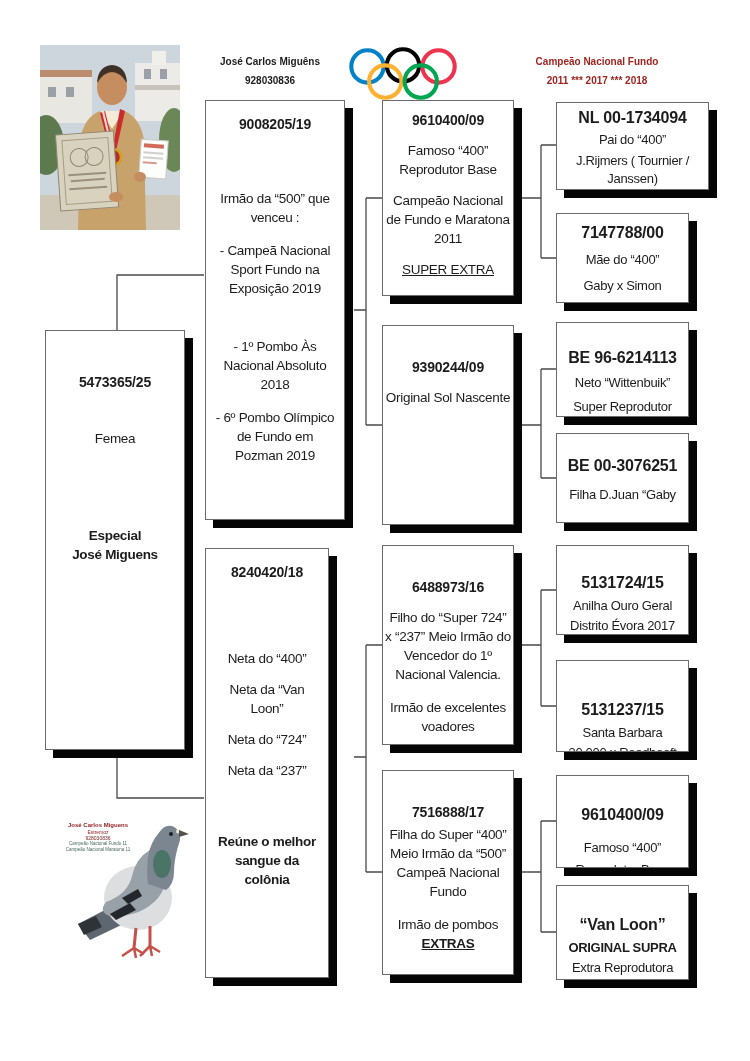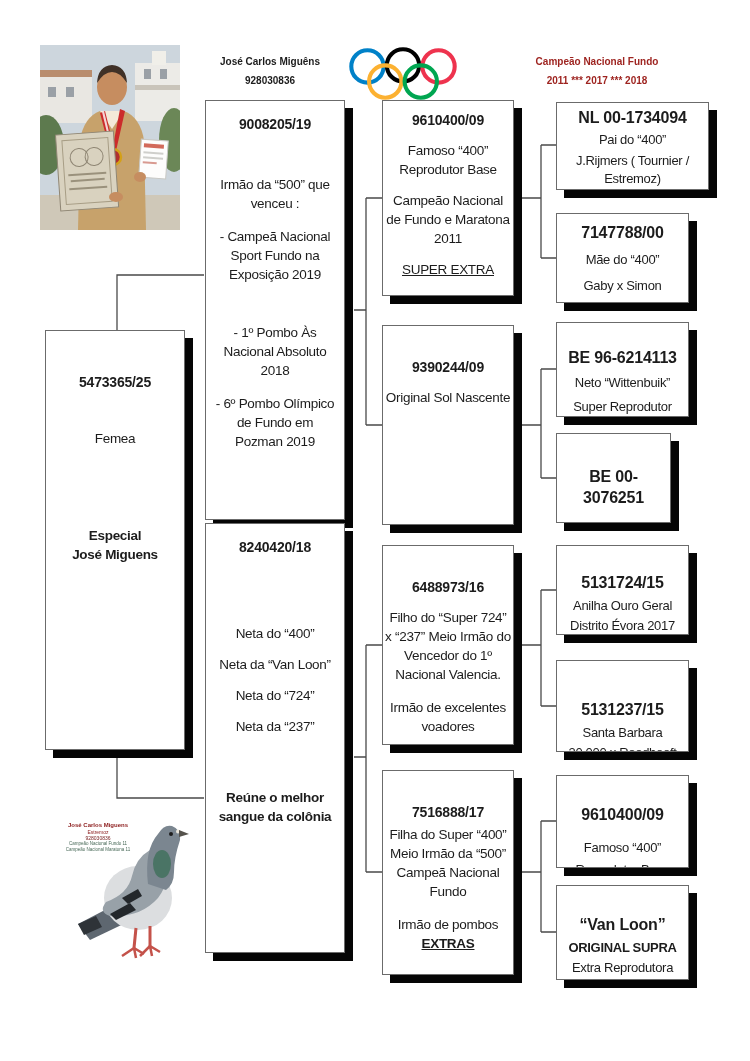--- a/index.html
+++ b/index.html
@@ -116,27 +116,27 @@
 
   <div class="pbox col2" style="left:45px;top:330px;width:140px;height:420px;padding-top:40px">
     <p class="ring">5473365/25</p>
     <p class="t" style="margin-top:36px">Femea</p>
     <p class="t b" style="margin-top:78px">Especial</p>
     <p class="t b">José Miguens</p>
   </div>
 
   <div class="pbox col2" style="left:205px;top:100px;width:140px;height:420px;padding-top:12px">
     <p class="ring">9008205/19</p>
-    <p class="t" style="margin-top:40px">Irmão da “500” que venceu :</p>
+    <p class="t" style="margin-top:54px">Irmão da “500” que venceu :</p>
     <p class="t" style="margin-top:14px">- Campeã Nacional Sport Fundo na Exposição 2019</p>
     <p class="t" style="margin-top:39px">- 1º Pombo Às Nacional Absoluto 2018</p>
     <p class="t" style="margin-top:14px">- 6º Pombo Olímpico de Fundo em Pozman 2019</p>
   </div>
 
-  <div class="pbox col2" style="left:205px;top:523px;width:140px;height:430px;padding-top:12px">
+  <div class="pbox col2" style="left:205px;top:548px;width:124px;height:430px;padding-top:12px">
     <p class="ring">8240420/18</p>
     <p class="t" style="margin-top:66px">Neta do “400”</p>
     <p class="t" style="margin-top:12px">Neta da “Van Loon”</p>
     <p class="t" style="margin-top:12px">Neta do “724”</p>
     <p class="t" style="margin-top:12px">Neta da “237”</p>
     <p class="t b" style="margin-top:52px">Reúne o melhor sangue da colônia</p>
   </div>
 
   <div class="pbox col3" style="left:382px;top:100px;width:132px;height:196px;padding-top:8px">
     <p class="ring">9610400/09</p>
@@ -159,36 +159,36 @@
   <div class="pbox col3" style="left:382px;top:770px;width:132px;height:205px;padding-top:30px">
     <p class="ring">7516888/17</p>
     <p class="t" style="margin-top:2px">Filha do Super “400” Meio Irmão da “500” Campeã Nacional Fundo</p>
     <p class="t" style="margin-top:14px">Irmão de pombos</p>
     <p class="t b ul">EXTRAS</p>
   </div>
 
   <div class="pbox col4" style="left:556px;top:102px;width:153px;height:88px;padding-top:4px">
     <p class="ring">NL 00-1734094</p>
     <p class="t" style="margin-top:3px">Pai do “400”</p>
-    <p class="t" style="margin-top:3px">J.Rijmers ( Tournier / Estremoz)</p>
+    <p class="t" style="margin-top:3px">J.Rijmers ( Tournier / Janssen)</p>
   </div>
 
   <div class="pbox col4" style="left:556px;top:213px;width:133px;height:90px;padding-top:8px">
     <p class="ring">7147788/00</p>
     <p class="t" style="margin-top:8px">Mãe do “400”</p>
     <p class="t" style="margin-top:8px">Gaby x Simon</p>
   </div>
 
   <div class="pbox col4" style="left:556px;top:322px;width:133px;height:95px;padding-top:24px">
     <p class="ring">BE 96-6214113</p>
     <p class="t" style="margin-top:6px">Neto “Wittenbuik”</p>
     <p class="t" style="margin-top:6px">Super Reprodutor</p>
   </div>
 
-  <div class="pbox col4" style="left:556px;top:433px;width:115px;height:90px;padding-top:32px">
+  <div class="pbox col4" style="left:556px;top:433px;width:133px;height:90px;padding-top:21px">
     <p class="ring">BE 00-3076251</p>
     <p class="t" style="margin-top:10px">Filha D.Juan “Gaby</p>
   </div>
 
   <div class="pbox col4" style="left:556px;top:545px;width:133px;height:90px;padding-top:26px">
     <p class="ring">5131724/15</p>
     <p class="t" style="margin-top:4px">Anilha Ouro Geral</p>
     <p class="t" style="margin-top:2px">Distrito Évora 2017</p>
   </div>
 

